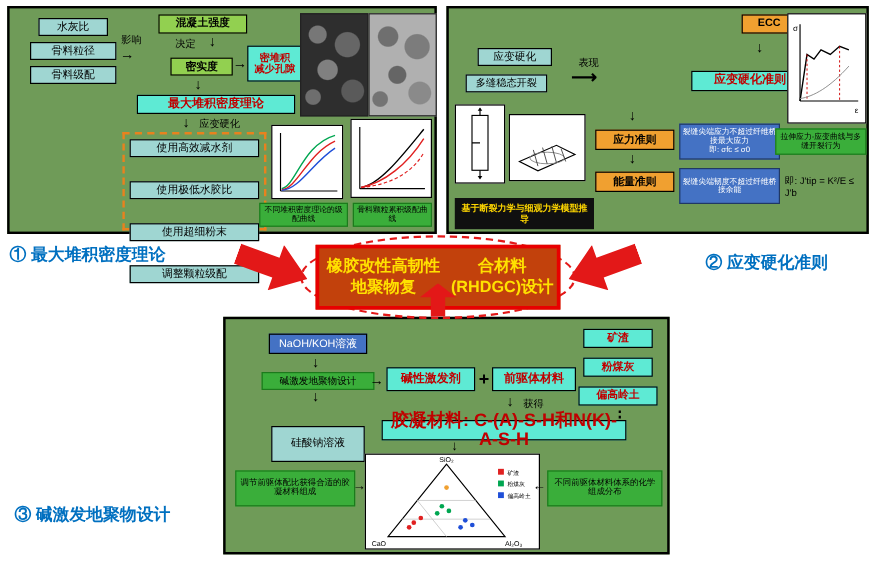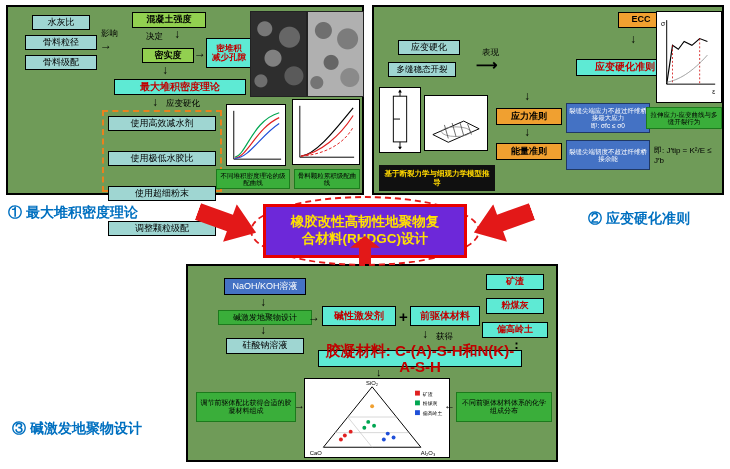--- a/index.html
+++ b/index.html
@@ -37,22 +37,22 @@
   .sem2{background-color:#b0b0b0;background-image:
       radial-gradient(circle at 28% 22%, #6f6f6f 0 8px, transparent 9px),
       radial-gradient(circle at 72% 32%, #7c7c7c 0 10px, transparent 11px),
       radial-gradient(circle at 42% 60%, #656565 0 7px, transparent 8px),
       radial-gradient(circle at 76% 78%, #8a8a8a 0 9px, transparent 10px),
       radial-gradient(circle at 16% 84%, #747474 0 6px, transparent 7px);}
   .plot{position:absolute;background:#fff;border:1px solid #000;box-sizing:border-box;}
   .plot svg{display:block;width:100%;height:100%;}
   .ellipse{position:absolute;left:250px;top:196px;width:230px;height:70px;border:2px dashed #e31818;
         border-radius:50%;box-sizing:border-box;}
-  .centerbox{position:absolute;left:263px;top:204px;width:204px;height:54px;background:#6d28d9;
-        border:3px solid #e80000;box-sizing:border-box;display:flex;flex-direction:column;
+  .centerbox{position:absolute;left:263px;top:204px;width:204px;height:54px;background:#c2410c;
+        border:3px solid #e80000;box-sizing:border-box;display:flex;flex-direction:row;
         align-items:center;justify-content:center;color:#ffe100;font-weight:bold;font-size:13.5px;
         line-height:1.25;text-align:center;}
   .bigarrow{position:absolute;background:#e31818;width:62px;height:40px;}
   .bigarrow.rightp{clip-path:polygon(0 28%,55% 28%,55% 0,100% 50%,55% 100%,55% 72%,0 72%);}
   .bigarrow.leftp{clip-path:polygon(100% 28%,45% 28%,45% 0,0 50%,45% 100%,45% 72%,100% 72%);}
   .bigarrow.up{width:30px;height:28px;clip-path:polygon(30% 100%,30% 42%,0 42%,50% 0,100% 42%,70% 42%,70% 100%);}
 </style>
 </head>
 <body>
 
@@ -171,21 +171,21 @@
       </svg>
     </div>
     <div class="darkchip" style="left:5px;top:158px;width:116px;height:26px">基于断裂力学与细观力学模型推导</div>
   </div>
 
   <div class="panel" style="left:186px;top:264px;width:372px;height:198px">
     <div class="box bluebox" style="left:36px;top:12px;width:82px;height:17px">NaOH/KOH溶液</div>
     <div class="arrowtxt" style="left:72px;top:30px">↓</div>
     <div class="chip" style="left:30px;top:44px;width:94px;height:15px;font-size:8px">碱激发地聚物设计</div>
     <div class="arrowtxt" style="left:72px;top:58px">↓</div>
-    <div class="box cyan" style="left:38px;top:72px;width:78px;height:16px">硅酸钠溶液</div>
+    <div class="box cyan" style="left:38px;top:89px;width:78px;height:30px">硅酸钠溶液</div>
     <div class="arrowtxt" style="left:120px;top:45px">→</div>
 
     <div class="box pinkbox" style="left:134px;top:40px;width:74px;height:20px;font-size:10px">碱性激发剂</div>
     <div class="lbl" style="left:211px;top:42px;font-size:15px;font-weight:bold">+</div>
     <div class="box pinkbox" style="left:222px;top:40px;width:70px;height:20px;font-size:10px">前驱体材料</div>
 
     <div class="box pinkbox" style="left:298px;top:8px;width:58px;height:16px">矿渣</div>
     <div class="box pinkbox" style="left:298px;top:32px;width:58px;height:16px">粉煤灰</div>
     <div class="box pinkbox" style="left:294px;top:56px;width:66px;height:16px">偏高岭土</div>
     <div class="lbl" style="left:322px;top:74px;font-weight:bold;font-size:13px">⋮</div>

